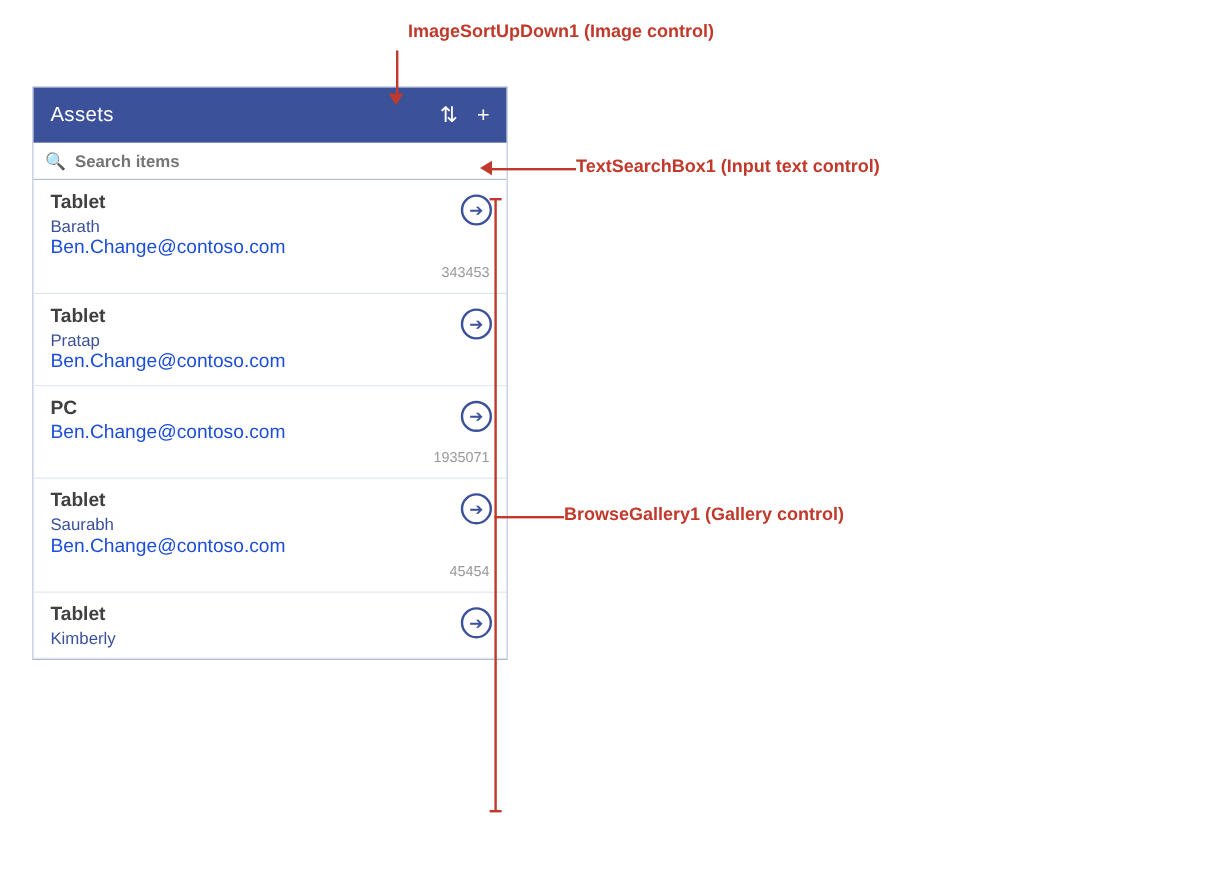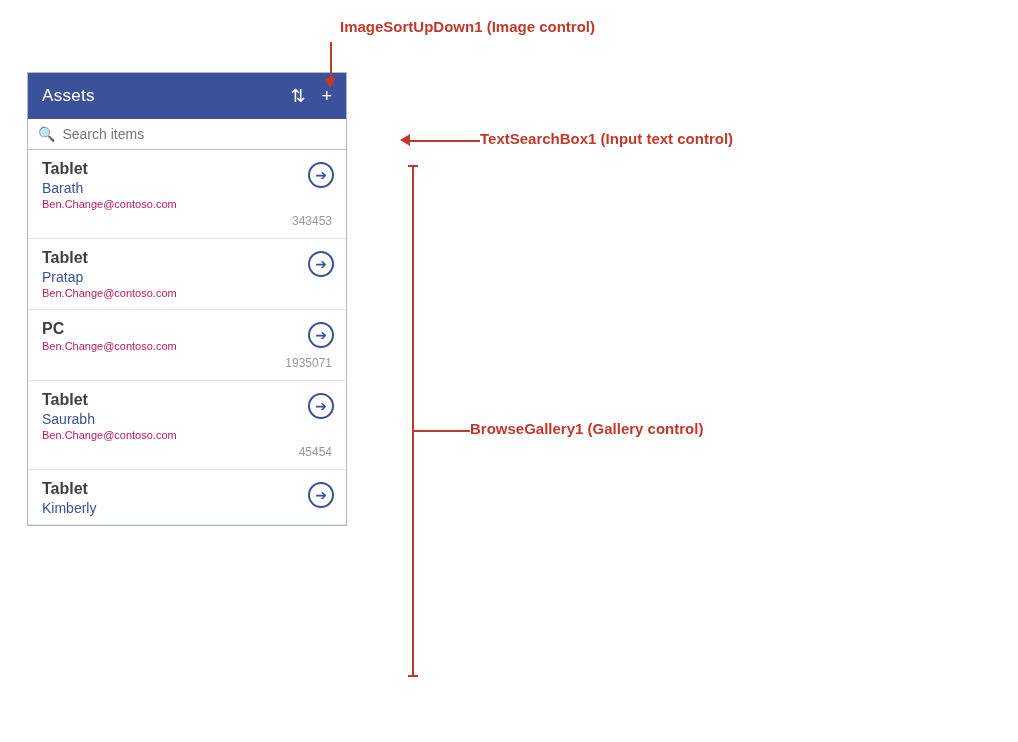--- a/index.html
+++ b/index.html
@@ -18,21 +18,21 @@
       color: #c0392b;
       font-size: 15px;
       white-space: nowrap;
     }
 
     
     .panel {
       position: absolute;
       left: 27px;
       top: 72px;
-      width: 320px;
+      width: 396px;
       border: 1.5px solid #b0b8d0;
       background: #fff;
       display: flex;
       flex-direction: column;
     }
 
     .panel-header {
       background: #3b5199;
       color: #fff;
       display: flex;
@@ -75,20 +75,21 @@
       font-size: 14px;
     }
 
     .search-input {
       border: none;
       outline: none;
       font-size: 14px;
       color: #999;
       background: transparent;
       width: 100%;
+      font-weight: bold;
     }
 
     .gallery {
       display: flex;
       flex-direction: column;
     }
 
     .gallery-item {
       border-bottom: 1.5px solid #dce3ee;
       padding: 10px 14px 6px 14px;
@@ -103,22 +104,22 @@
       margin-bottom: 2px;
     }
 
     .item-owner {
       font-size: 14px;
       color: #3b5199;
       margin-bottom: 2px;
     }
 
     .item-email {
-      font-size: 11px;
-      color: #be185d;
+      font-size: 16px;
+      color: #1d4ed8;
       margin-bottom: 4px;
     }
 
     .item-id {
       font-size: 12px;
       color: #999;
       text-align: right;
       padding-bottom: 4px;
     }
 

